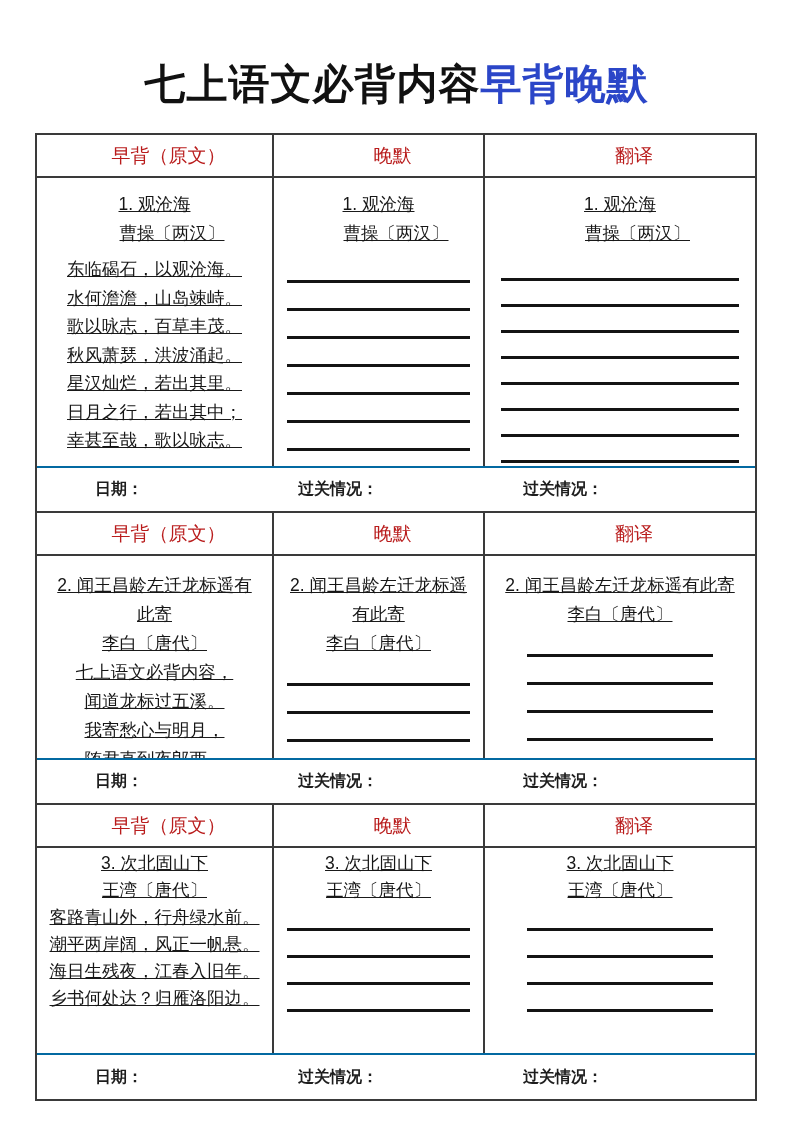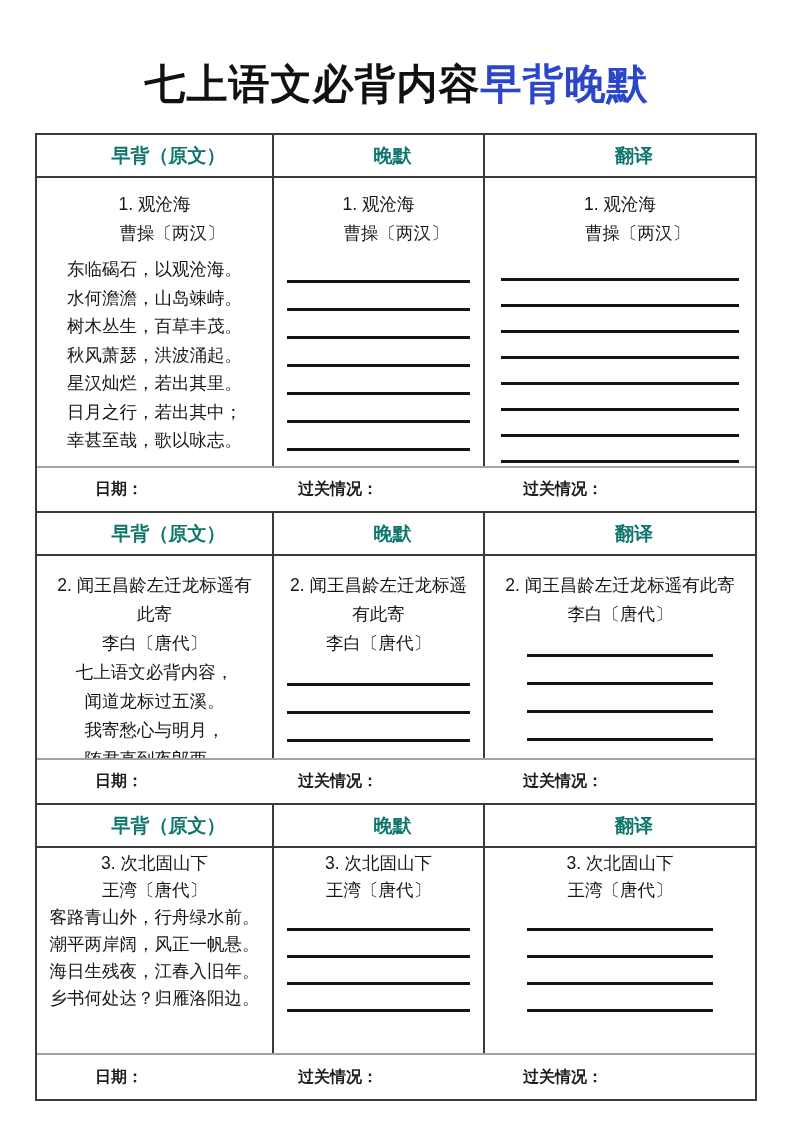--- a/index.html
+++ b/index.html
@@ -8,22 +8,22 @@
   .page{position:relative;width:793px;height:1122px;background:#fff;overflow:hidden;}
   .title{position:absolute;top:60px;left:0;width:100%;text-align:center;
          font-family:"Liberation Serif","DejaVu Serif",serif;font-weight:bold;
          font-size:41px;line-height:48px;letter-spacing:1px;color:#111;}
   .title .accent{color:#2b46c8;}
   .worksheet{position:absolute;left:35px;top:133px;width:722px;border:2.5px solid #3a3a3a;background:#fff;}
   .row{display:grid;grid-template-columns:235px 211px 1fr;}
   .cell + .cell{border-left:2px solid #3a3a3a;}
   .header-row{height:43px;border-bottom:2px solid #3a3a3a;}
   .hcell{display:flex;align-items:center;justify-content:center;
-         font-size:19px;font-weight:bold;color:#0f766e;padding-left:28px;}
-  .content-row{border-bottom:2px solid #a3a3a3;}
+         font-size:19px;font-weight:normal;color:#b91c1c;padding-left:28px;}
+  .content-row{border-bottom:2px solid #0369a1;text-decoration:underline;}
   .sec1 .content-row{height:290px;}
   .sec2 .content-row{height:204px;}
   .sec3 .content-row{height:207px;}
   .ccell{text-align:center;padding-top:12px;font-size:17.5px;line-height:28.5px;color:#161616;overflow:hidden;}
   .sec2 .ccell{padding-top:15px;line-height:29px;}
   .sec3 .ccell{padding-top:2px;line-height:27px;}
   .tline{white-space:nowrap;}
   .sec1 .author{margin-bottom:8px;margin-left:35px;}
   .blanks{margin-top:0px;}
   .blank{height:28px;border-bottom:3px solid #141414;margin:0 auto;}
@@ -51,21 +51,21 @@
           <div class="cell hcell">早背（原文）</div>
           <div class="cell hcell">晚默</div>
           <div class="cell hcell">翻译</div>
         </div>
         <div class="row content-row">
           <div class="cell ccell">
             <div class="tline heading">1. 观沧海</div>
             <div class="tline author">曹操〔两汉〕</div>
             <div class="tline verse">东临碣石，以观沧海。</div>
             <div class="tline verse">水何澹澹，山岛竦峙。</div>
-            <div class="tline verse">树木丛生，百草丰茂。</div>
+            <div class="tline verse">歌以咏志，百草丰茂。</div>
             <div class="tline verse">秋风萧瑟，洪波涌起。</div>
             <div class="tline verse">星汉灿烂，若出其里。</div>
             <div class="tline verse">日月之行，若出其中；</div>
             <div class="tline verse">幸甚至哉，歌以咏志。</div>
           </div>
           <div class="cell ccell">
             <div class="tline heading">1. 观沧海</div>
             <div class="tline author">曹操〔两汉〕</div>
             <div class="blanks">
               <div class="blank wide"></div>

